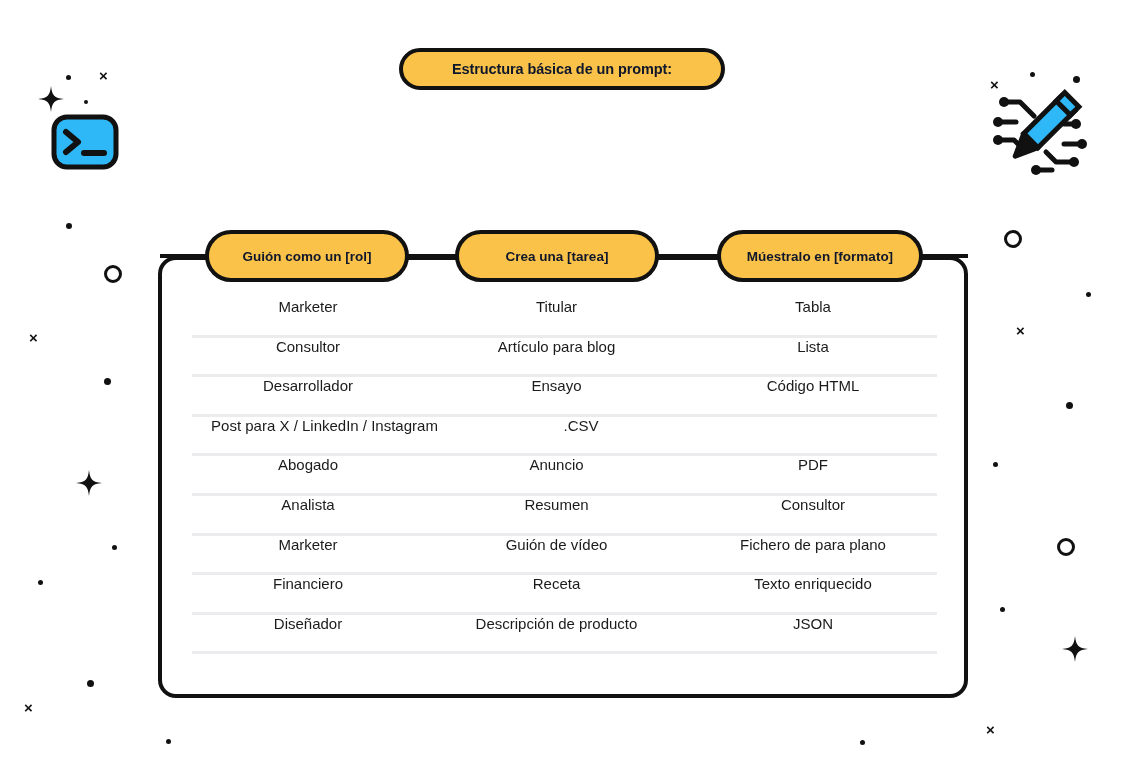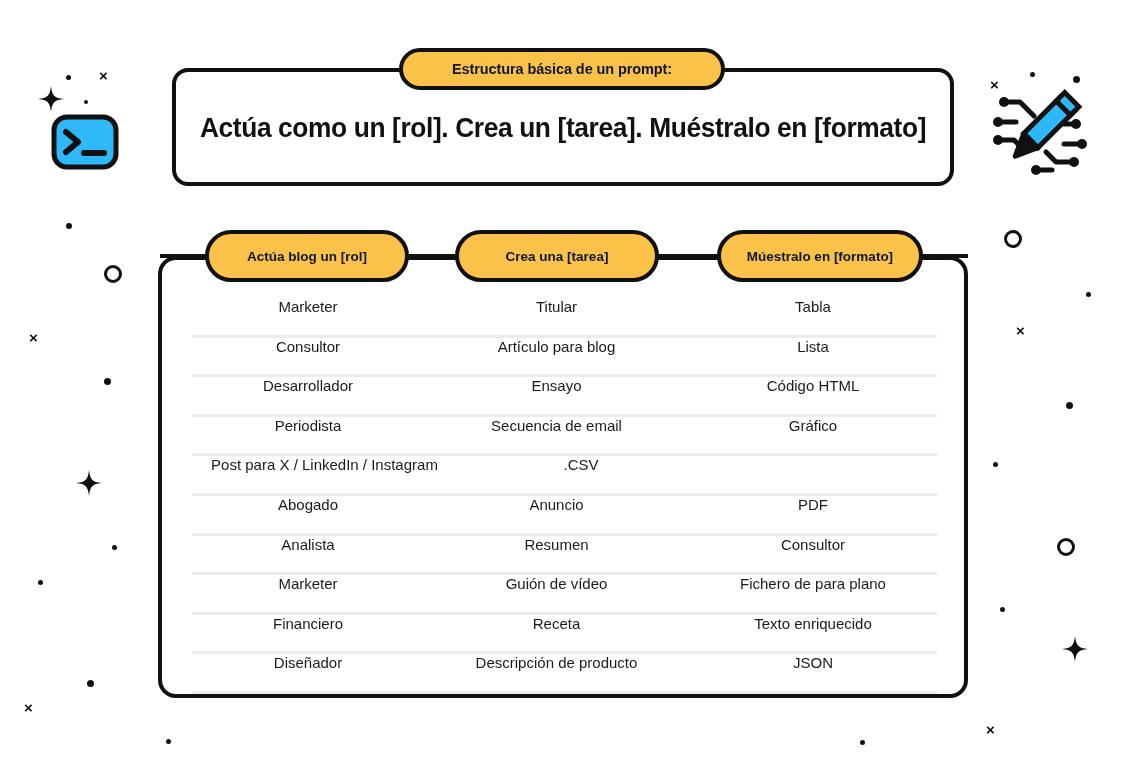--- a/index.html
+++ b/index.html
@@ -174,58 +174,50 @@
         <circle cx="46" cy="92" r="5"></circle>
       </g>
       <g transform="rotate(45 50 52)">
         <rect x="41" y="14" width="20" height="52" fill="#2EB8F7" stroke="#111111" stroke-width="5"></rect>
         <rect x="41" y="8" width="20" height="12" fill="#2EB8F7" stroke="#111111" stroke-width="5"></rect>
         <path d="M41 66 L51 88 L61 66 Z" fill="#111111" stroke="#111111" stroke-width="5" stroke-linejoin="round"></path>
       </g>
     </svg>
   </div>
 
-  <div class="header-card">
-    <div class="header-headline">Actúa como un [rol]. Crea un [tarea]. Muéstralo en [formato]</div>
-  </div>
   <div class="pill pill-header">Estructura básica de un prompt:</div>
 
   <div class="table-card"></div>
 
   <div class="connector" style="left:160px;top:254px;width:50px;"></div>
   <div class="connector" style="left:404px;top:254px;width:56px;"></div>
   <div class="connector" style="left:654px;top:254px;width:68px;"></div>
   <div class="connector" style="left:918px;top:254px;width:50px;"></div>
 
-  <div class="pill col-pill c0">Actúa blog un [rol]</div>
+  <div class="pill col-pill c0">Guión como un [rol]</div>
   <div class="pill col-pill c1">Crea una [tarea]</div>
   <div class="pill col-pill c2">Múestralo en [formato]</div>
 
   <div class="rows" id="rows">
       <div class="row">
         <div class="cell c0">Marketer</div>
         <div class="cell c1">Titular</div>
         <div class="cell c2">Tabla</div>
       </div>
       <div class="row">
         <div class="cell c0">Consultor</div>
         <div class="cell c1">Artículo para blog</div>
         <div class="cell c2">Lista</div>
       </div>
       <div class="row">
         <div class="cell c0">Desarrollador</div>
         <div class="cell c1">Ensayo</div>
         <div class="cell c2">Código HTML</div>
       </div>
       <div class="row">
-        <div class="cell c0">Periodista</div>
-        <div class="cell c1">Secuencia de email</div>
-        <div class="cell c2">Gráfico</div>
-      </div>
-      <div class="row">
         <div class="cell c1">Post para X / LinkedIn / Instagram</div>
         <div class="cell c2">.CSV</div>
       </div>
       <div class="row">
         <div class="cell c0">Abogado</div>
         <div class="cell c1">Anuncio</div>
         <div class="cell c2">PDF</div>
       </div>
       <div class="row">
         <div class="cell c0">Analista</div>

